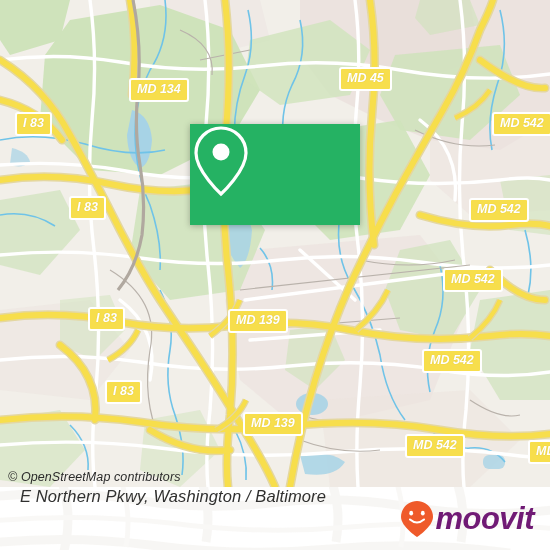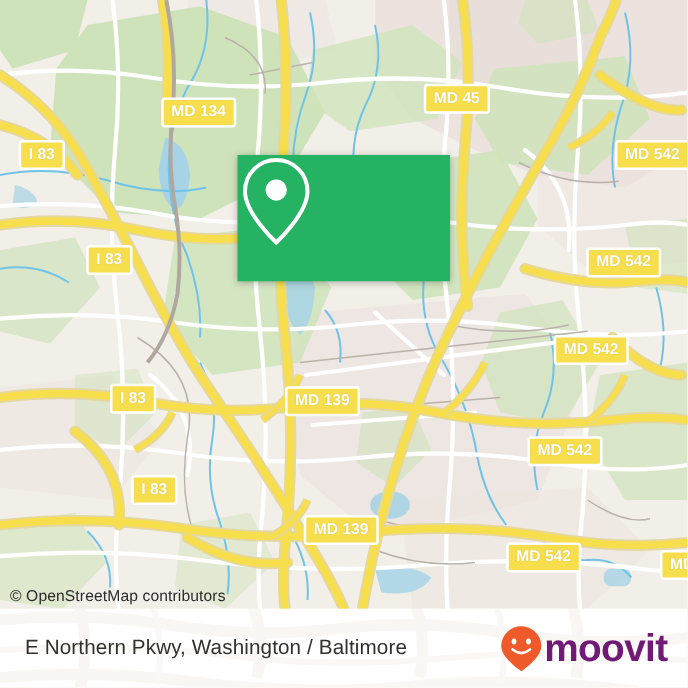--- a/index.html
+++ b/index.html
@@ -2,21 +2,21 @@
 <html><head>
 <meta charset="utf-8">
 <style>
   html,body{margin:0;padding:0;}
   body{
     width:550px;height:550px;
     font-family:"Liberation Sans", sans-serif;
     background:#ffffff;
     overflow:hidden;
   }
-  .screen{position:relative;width:550px;height:550px;overflow:hidden;}
+  .screen{position:relative;width:550px;height:550px;overflow:hidden;font-style:italic;}
 
   
   .map{
     position:absolute;left:0;top:0;width:550px;height:487px;
     background:#f2efe9;
     overflow:hidden;
   }
   .map svg{position:absolute;left:0;top:0;}
 
   
@@ -72,21 +72,21 @@
     width:0;height:0;
     border-left:14px solid transparent;
     border-right:14px solid transparent;
     border-top:15px solid #ffffff;
   }
 
   
   .footer{
     position:absolute;left:0;top:487px;width:550px;height:63px;
     background:#ffffff;
-    display:flex;align-items:center;
+    display:flex;align-items:flex-start;
     overflow:hidden;
   }
   .footer-watermark{
     position:absolute;left:0;top:0;width:550px;height:63px;
     opacity:.55;
     pointer-events:none;
   }
   .footer-title{
     position:relative;
     margin-left:20px;

